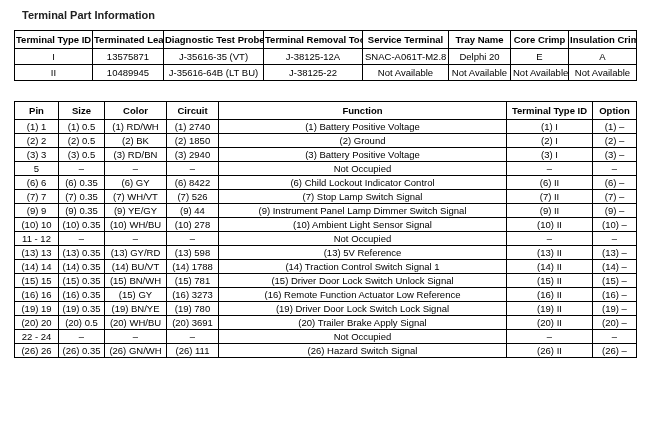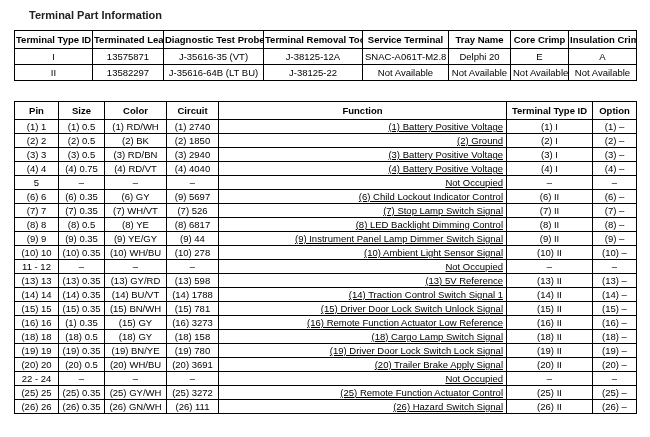--- a/index.html
+++ b/index.html
@@ -7,42 +7,42 @@
     width: 650px; height: 437px;
     font-family: "Liberation Sans", sans-serif;
     color: #000;
     overflow: hidden;
   }
   .page { padding: 6px 14px 0 14px; }
   .title {
     font-size: 11px;
     font-weight: bold;
     color: #222;
-    margin: 3px 0 9px 15px;
+    margin: 3px 0 9px 8px;
   }
   table.tbl {
     border-collapse: collapse;
     width: 622px;
     table-layout: fixed;
     border-radius: 8px;
   }
   .tbl th, .tbl td {
     border: 1px solid #000;
     font-size: 9.5px;
     line-height: 11px;
     padding: 2px 2px;
     text-align: center;
     overflow: hidden;
     white-space: nowrap;
     vertical-align: middle;
   }
   .tbl th { font-weight: bold; padding: 3px 1px; }
   table.pin { margin-top: 20px; }
   .pin td { padding: 1px 3px; }
-  .pin td:nth-child(5) { text-align: right; text-decoration: underline; }
+  .pin td:nth-child(5) { text-align: center; }
 </style>
 </head>
 <body>
 
 <div class="page">
   <div class="title">Terminal Part Information</div>
 
   <table class="tbl">
     <colgroup>
       <col style="width:78px">
@@ -72,21 +72,21 @@
           <td>13575871</td>
           <td>J-35616-35 (VT)</td>
           <td>J-38125-12A</td>
           <td>SNAC-A061T-M2.8</td>
           <td>Delphi 20</td>
           <td>E</td>
           <td>A</td>
         </tr>
         <tr>
           <td>II</td>
-          <td>13582297</td>
+          <td>10489945</td>
           <td>J-35616-64B (LT BU)</td>
           <td>J-38125-22</td>
           <td>Not Available</td>
           <td>Not Available</td>
           <td>Not Available</td>
           <td>Not Available</td>
         </tr>
       </tbody>
   </table>
 
@@ -133,65 +133,47 @@
         <tr>
           <td>(3) 3</td>
           <td>(3) 0.5</td>
           <td>(3) RD/BN</td>
           <td>(3) 2940</td>
           <td>(3) Battery Positive Voltage</td>
           <td>(3) I</td>
           <td>(3) –</td>
         </tr>
         <tr>
-          <td>(4) 4</td>
-          <td>(4) 0.75</td>
-          <td>(4) RD/VT</td>
-          <td>(4) 4040</td>
-          <td>(4) Battery Positive Voltage</td>
-          <td>(4) I</td>
-          <td>(4) –</td>
-        </tr>
-        <tr>
           <td>5</td>
           <td>–</td>
           <td>–</td>
           <td>–</td>
           <td>Not Occupied</td>
           <td>–</td>
           <td>–</td>
         </tr>
         <tr>
           <td>(6) 6</td>
           <td>(6) 0.35</td>
           <td>(6) GY</td>
-          <td>(9) 5697</td>
+          <td>(6) 8422</td>
           <td>(6) Child Lockout Indicator Control</td>
           <td>(6) II</td>
           <td>(6) –</td>
         </tr>
         <tr>
           <td>(7) 7</td>
           <td>(7) 0.35</td>
           <td>(7) WH/VT</td>
           <td>(7) 526</td>
           <td>(7) Stop Lamp Switch Signal</td>
           <td>(7) II</td>
           <td>(7) –</td>
         </tr>
         <tr>
-          <td>(8) 8</td>
-          <td>(8) 0.5</td>
-          <td>(8) YE</td>
-          <td>(8) 6817</td>
-          <td>(8) LED Backlight Dimming Control</td>
-          <td>(8) II</td>
-          <td>(8) –</td>
-        </tr>
-        <tr>
           <td>(9) 9</td>
           <td>(9) 0.35</td>
           <td>(9) YE/GY</td>
           <td>(9) 44</td>
           <td>(9) Instrument Panel Lamp Dimmer Switch Signal</td>
           <td>(9) II</td>
           <td>(9) –</td>
         </tr>
         <tr>
           <td>(10) 10</td>
@@ -233,35 +215,26 @@
           <td>(15) 15</td>
           <td>(15) 0.35</td>
           <td>(15) BN/WH</td>
           <td>(15) 781</td>
           <td>(15) Driver Door Lock Switch Unlock Signal</td>
           <td>(15) II</td>
           <td>(15) –</td>
         </tr>
         <tr>
           <td>(16) 16</td>
-          <td>(1) 0.35</td>
+          <td>(16) 0.35</td>
           <td>(15) GY</td>
           <td>(16) 3273</td>
           <td>(16) Remote Function Actuator Low Reference</td>
           <td>(16) II</td>
           <td>(16) –</td>
-        </tr>
-        <tr>
-          <td>(18) 18</td>
-          <td>(18) 0.5</td>
-          <td>(18) GY</td>
-          <td>(18) 158</td>
-          <td>(18) Cargo Lamp Switch Signal</td>
-          <td>(18) II</td>
-          <td>(18) –</td>
         </tr>
         <tr>
           <td>(19) 19</td>
           <td>(19) 0.35</td>
           <td>(19) BN/YE</td>
           <td>(19) 780</td>
           <td>(19) Driver Door Lock Switch Lock Signal</td>
           <td>(19) II</td>
           <td>(19) –</td>
         </tr>
@@ -277,29 +250,20 @@
         <tr>
           <td>22 - 24</td>
           <td>–</td>
           <td>–</td>
           <td>–</td>
           <td>Not Occupied</td>
           <td>–</td>
           <td>–</td>
         </tr>
         <tr>
-          <td>(25) 25</td>
-          <td>(25) 0.35</td>
-          <td>(25) GY/WH</td>
-          <td>(25) 3272</td>
-          <td>(25) Remote Function Actuator Control</td>
-          <td>(25) II</td>
-          <td>(25) –</td>
-        </tr>
-        <tr>
           <td>(26) 26</td>
           <td>(26) 0.35</td>
           <td>(26) GN/WH</td>
           <td>(26) 111</td>
           <td>(26) Hazard Switch Signal</td>
           <td>(26) II</td>
           <td>(26) –</td>
         </tr>
       </tbody>
   </table>

